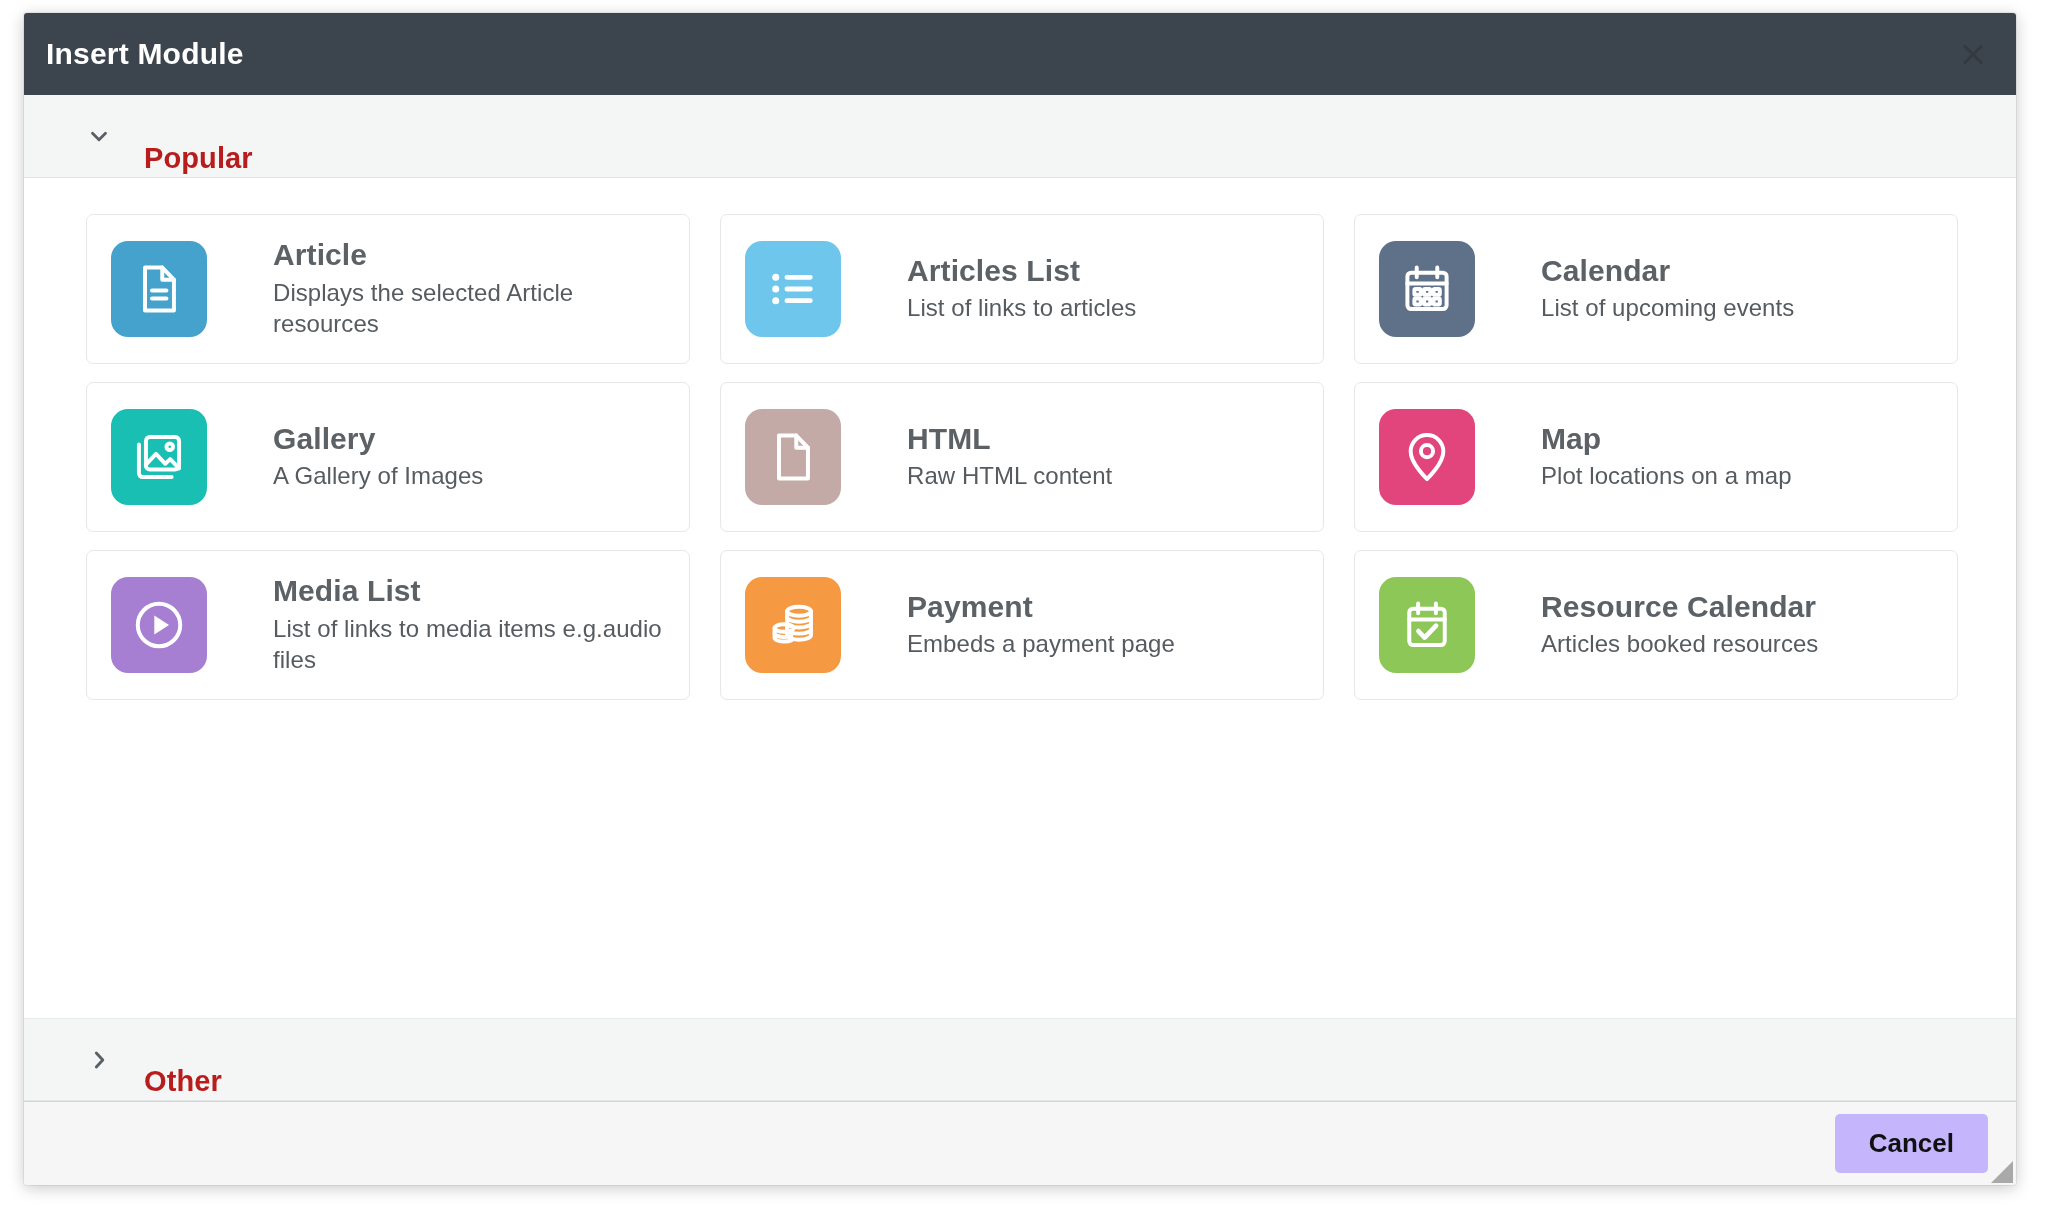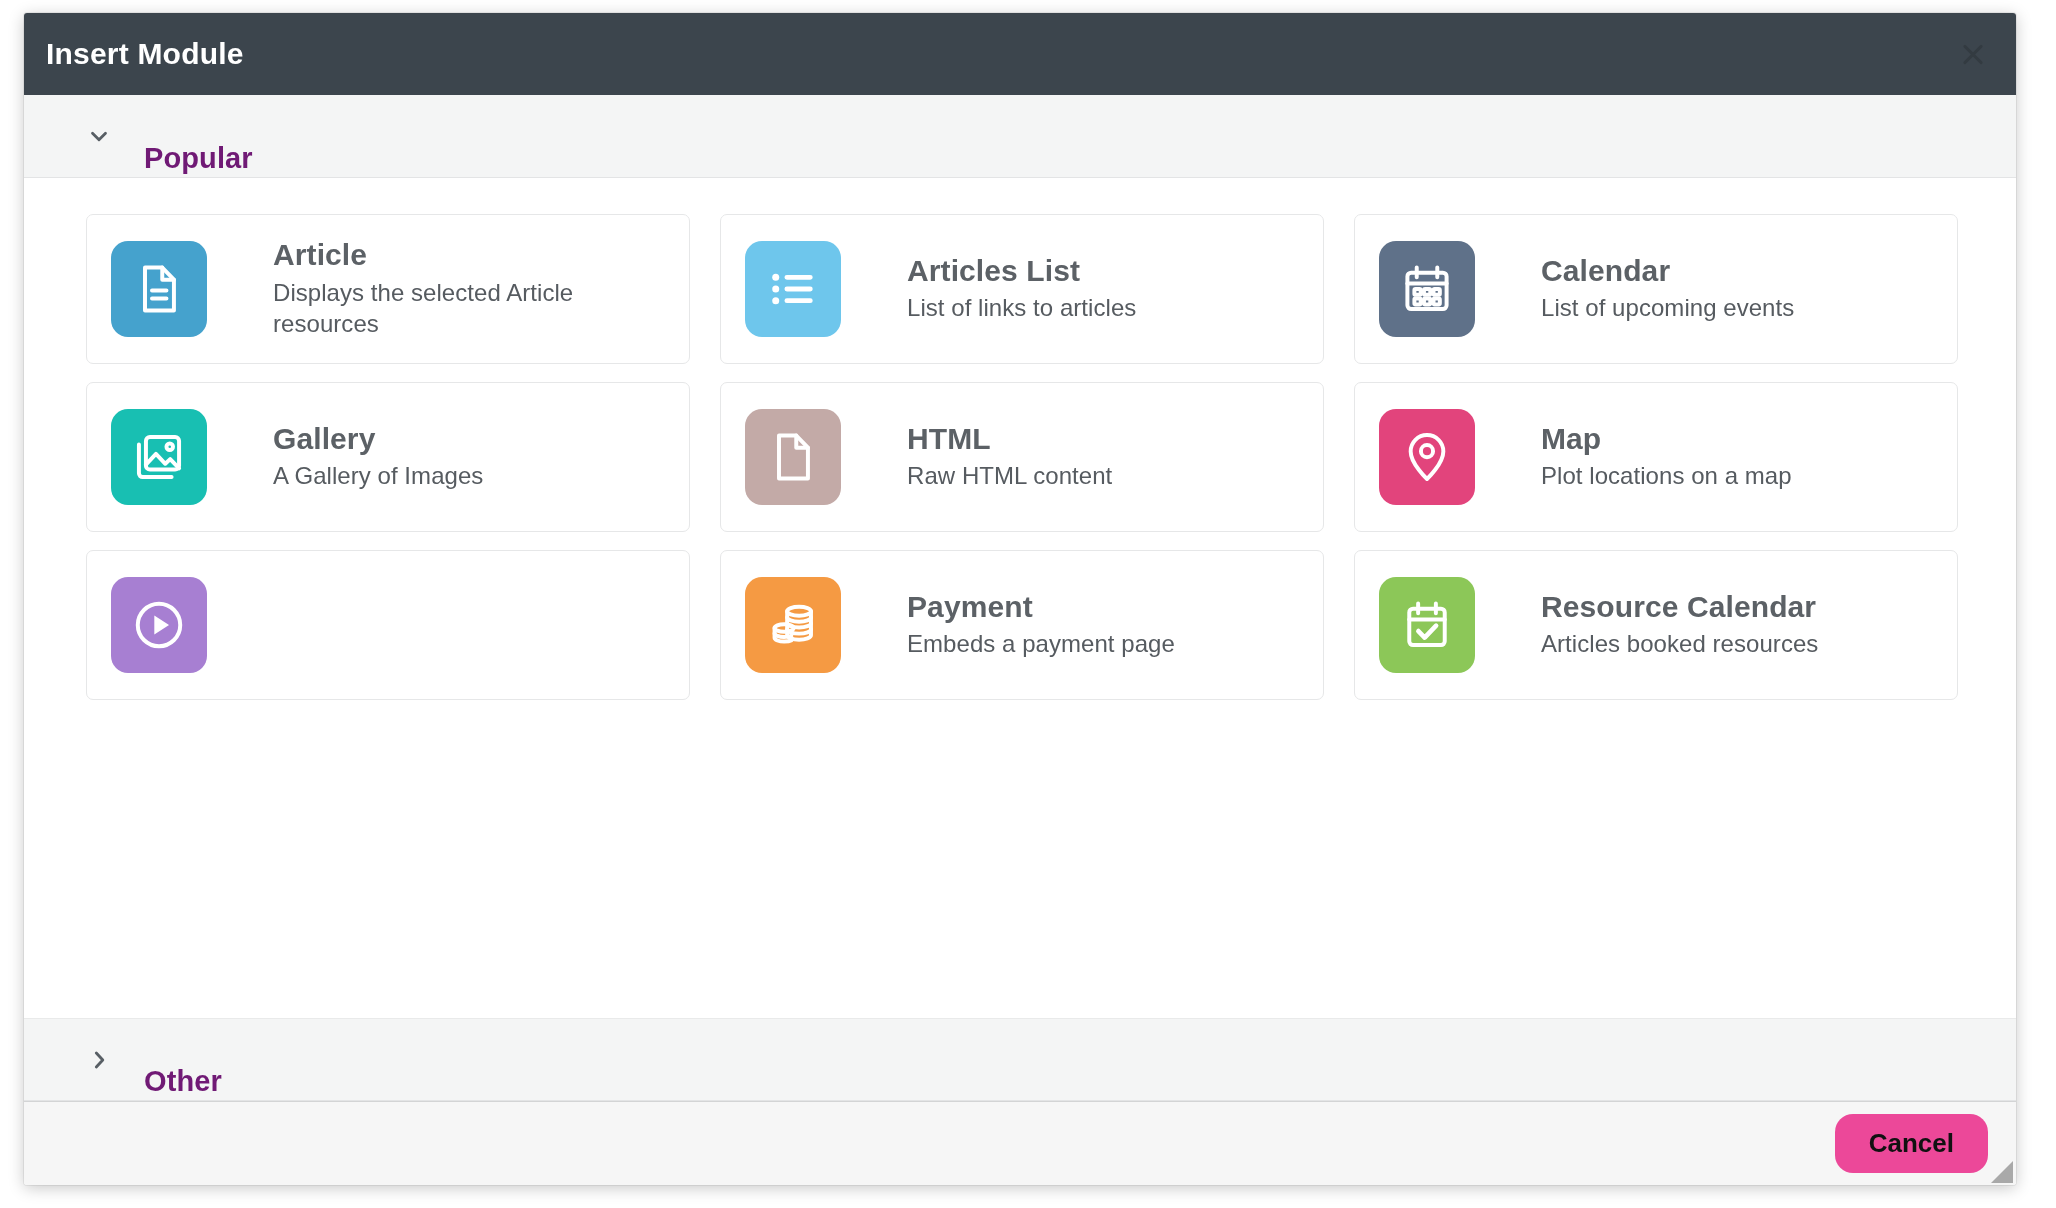--- a/index.html
+++ b/index.html
@@ -93,21 +93,21 @@
   .chev path {
     fill: none;
     stroke: #585f65;
     stroke-width: 2.6;
     stroke-linecap: round;
     stroke-linejoin: round;
   }
   .section-title {
     font-size: 29px;
     font-weight: bold;
-    color: #701a75;
+    color: #b91c1c;
     letter-spacing: 0.1px;
     margin-top: 44px;
   }
 
   
   .section-content {
     background: #ffffff;
     padding: 36px 58px 48px 62px;
     flex: 1 1 auto;
   }
@@ -171,26 +171,26 @@
     height: 84px;
     background: #f6f6f6;
     border-top: 1px solid #d3d4d5;
     display: flex;
     align-items: center;
     justify-content: flex-end;
     padding-right: 28px;
     position: relative;
   }
   .btn-cancel {
-    background: #ec4899;
+    background: #c4b5fd;
     color: #111111;
     font-size: 26px;
     font-weight: bold;
     border: none;
-    border-radius: 18px;
+    border-radius: 5px;
     padding: 14px 34px;
     cursor: pointer;
     font-family: "Liberation Sans", sans-serif;
   }
   .resize-grip {
     position: absolute;
     right: 3px; bottom: 2px;
     width: 0; height: 0;
     border-left: 22px solid transparent;
     border-bottom: 22px solid #a9a9a9;
@@ -310,20 +310,24 @@
             </div>
           </div>
 
           <div class="card">
             <div class="card-icon" style="background:#A77FD2">
               <svg viewBox="0 0 24 24">
                 <circle cx="12" cy="12" r="9.1"></circle>
                 <path class="solid" d="M10 7.9l6.3 4.1-6.3 4.1z"></path>
               </svg>
             </div>
+            <div class="card-text">
+              <div class="card-title">Media List</div>
+              <div class="card-desc">List of links to media items e.g.audio files</div>
+            </div>
           </div>
 
           <div class="card">
             <div class="card-icon" style="background:#F59A43">
               <svg viewBox="0 0 24 24">
                 <ellipse cx="14.6" cy="6.1" rx="5.1" ry="1.9"></ellipse>
                 <path d="M9.5 6.1v10.3c0 1 2.3 1.9 5.1 1.9s5.1-.9 5.1-1.9V6.1"></path>
                 <path d="M9.5 8.7c0 1 2.3 1.9 5.1 1.9s5.1-.9 5.1-1.9"></path>
                 <path d="M9.5 11.2c0 1 2.3 1.9 5.1 1.9s5.1-.9 5.1-1.9"></path>
                 <path d="M9.5 13.8c0 1 2.3 1.9 5.1 1.9s5.1-.9 5.1-1.9"></path>

